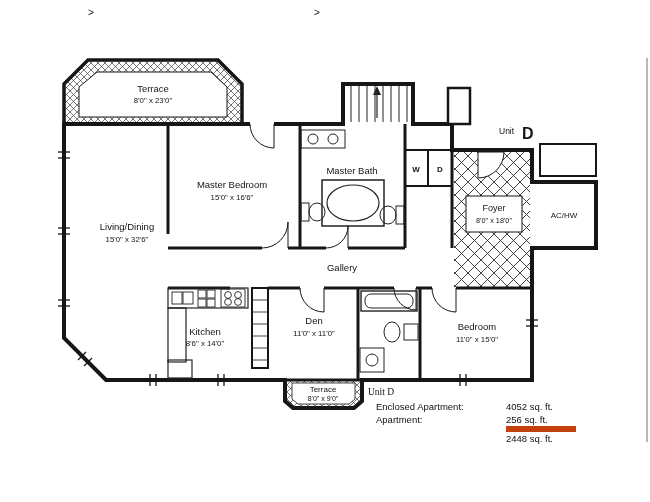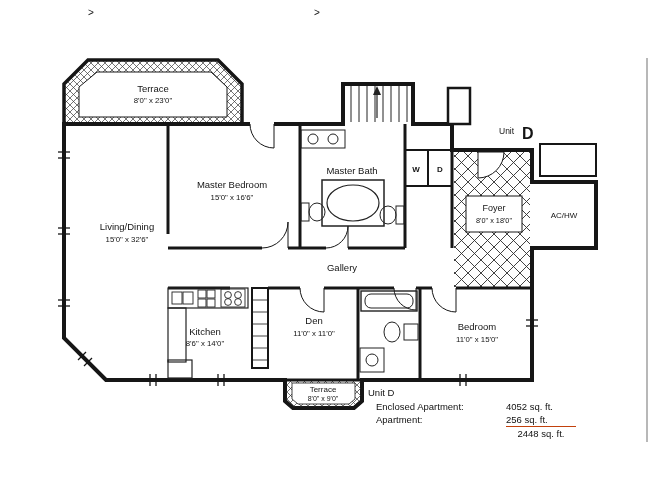--- a/index.html
+++ b/index.html
@@ -9,26 +9,26 @@
   }
   .plan-svg{position:absolute;left:0;top:0;}
   .plan-svg text{fill:#141414;font-family:"Liberation Sans", sans-serif;}
   .room-name{font-size:9.5px;}
   .room-dims{font-size:7.8px;}
   .small-label{font-size:8px;}
   .unit-word{font-size:8.5px;}
   .unit-letter{font-size:16px;font-weight:bold;}
   .artifact{font-size:10px;fill:#444;}
   .summary{position:absolute;left:368px;top:386px;width:208px;font-size:9.5px;line-height:13px;color:#111;}
-  .summary .s-title{margin-bottom:1px;}
+  .summary .s-title{margin-bottom:1px;font-family:Liberation Serif, serif;}
   .s-row{display:flex;}
   .s-label{margin-left:8px;flex:1;}
   .s-value{width:70px;}
-  .s-row.balconies .s-value{border-bottom:1px solid #c2410c;}
-  .s-row.total .s-value{margin-left:auto;text-align:center;}
+  .s-row.balconies .s-value{border-bottom:6px solid #c2410c;}
+  .s-row.total .s-value{margin-left:auto;}
 </style>
 </head>
 <body>
 
 <div class="stage">
 
   <svg class="plan-svg" width="650" height="502" viewBox="0 0 650 502">
     <defs>
       <pattern id="hatchS" width="7" height="7" patternUnits="userSpaceOnUse">
         <path d="M0,7 L7,0 M0,0 L7,7" stroke="#3a3a3a" stroke-width="0.7"></path>

